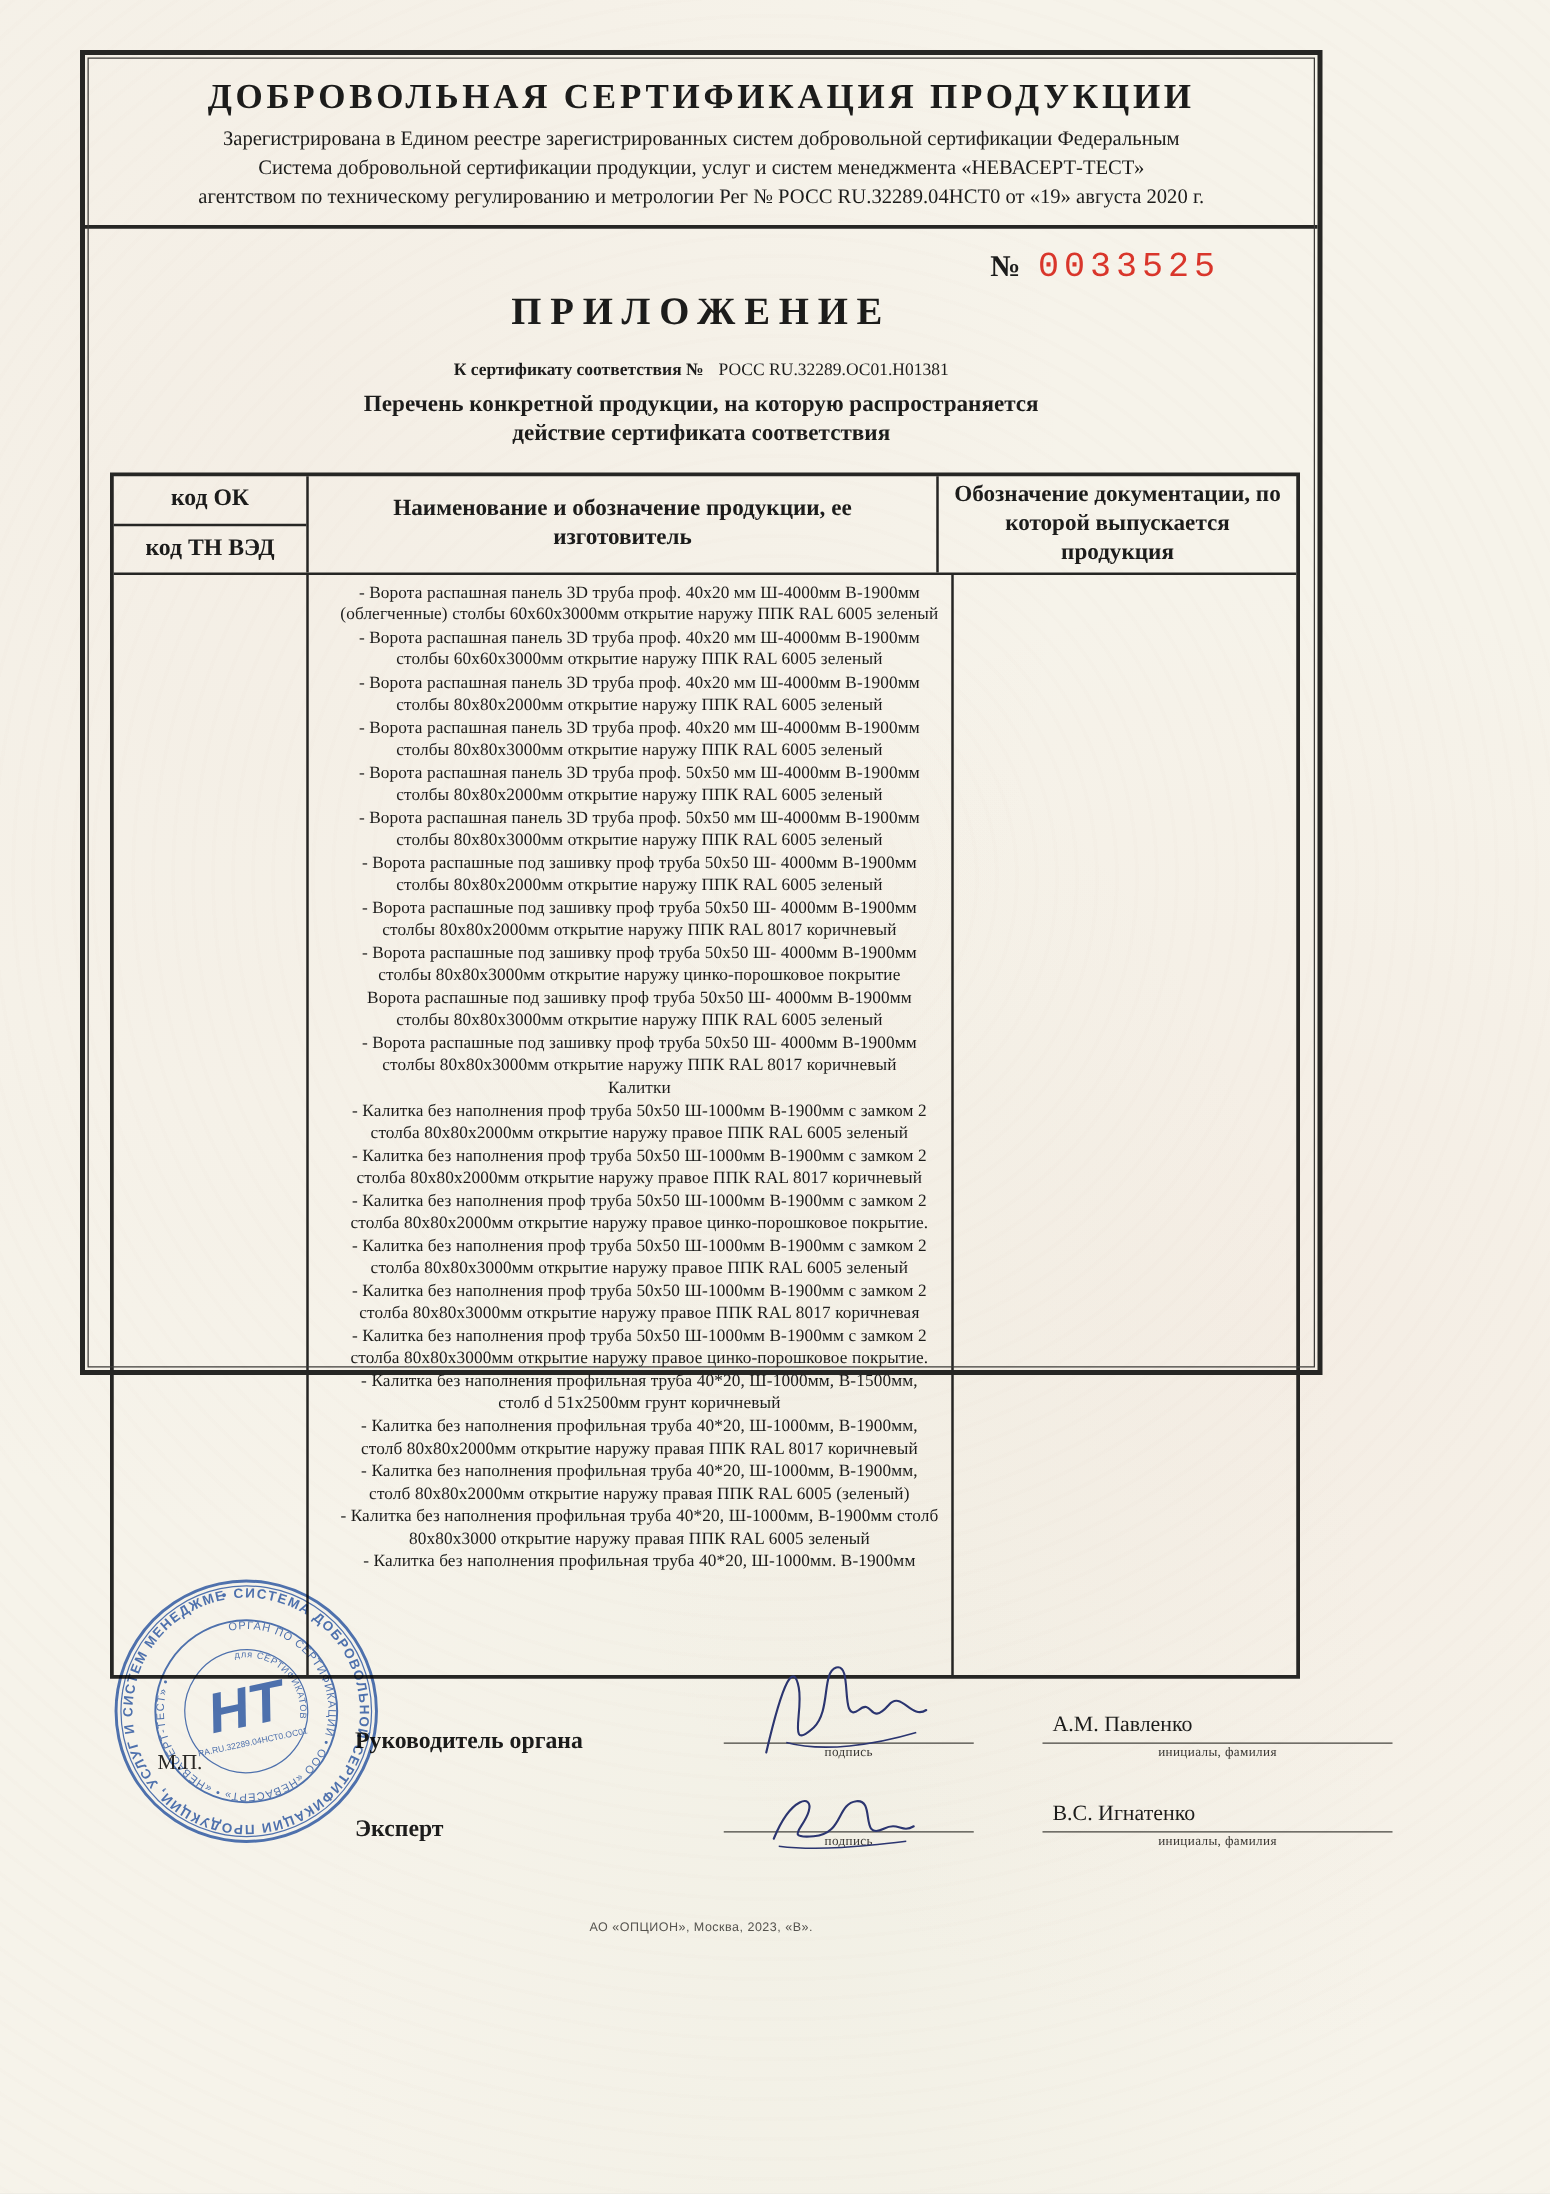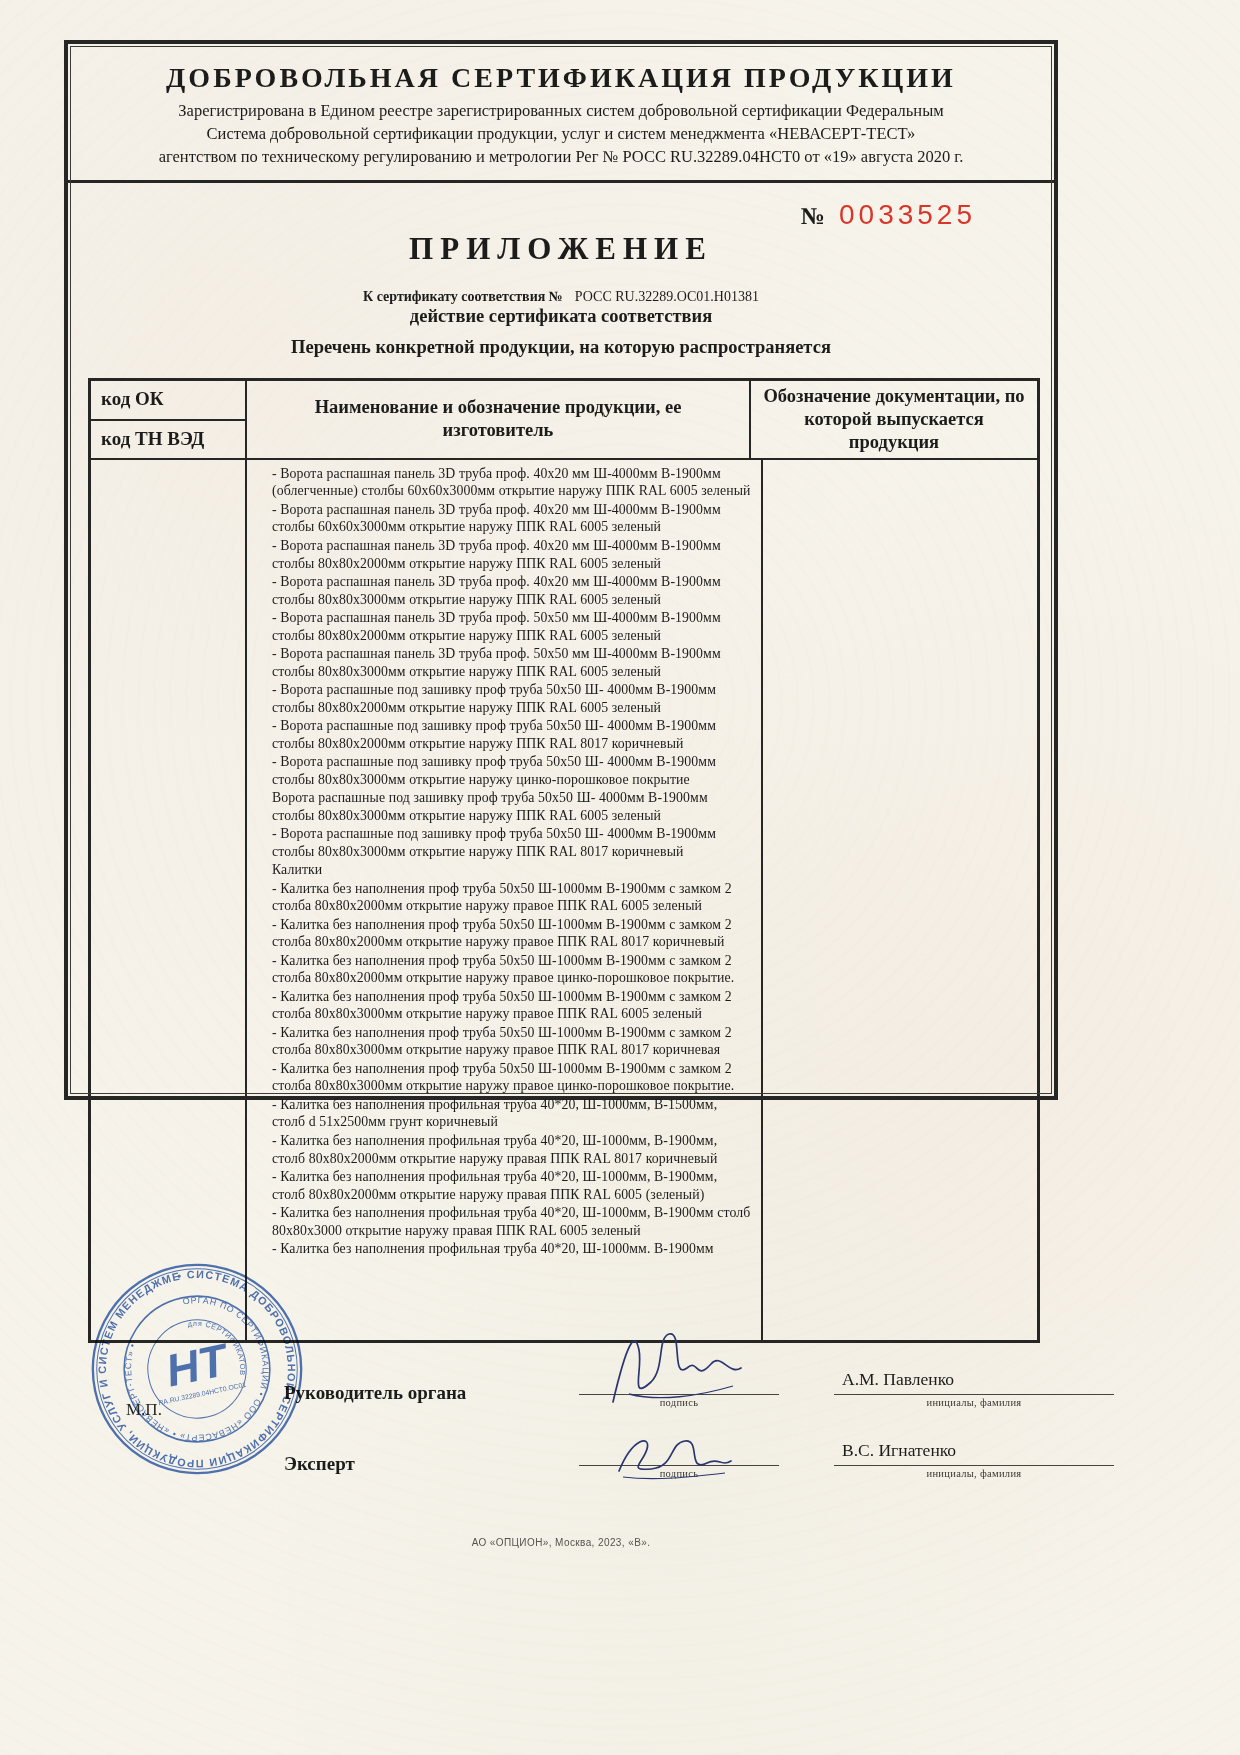--- a/index.html
+++ b/index.html
@@ -39,36 +39,36 @@
   .doc-title{
     font-size:28px;font-weight:bold;letter-spacing:3px;
     margin:4px 0 6px;white-space:nowrap;
   }
   .doc-sub{font-size:16.5px;line-height:1.38;}
   .header-rule{height:3px;background:var(--frame);margin:12px -20px 0;}
   
   .number-row{margin-top:16px;text-align:right;padding-right:58px;height:32px;}
   .num-label{font-size:24px;font-weight:bold;margin-right:14px;}
   .num-value{
-    font-family:Liberation Sans, sans-serif;
+    font-family:Liberation Mono, monospace;
     font-size:28px;color:var(--number-red);letter-spacing:4px;
   }
   .appendix-title{
     text-align:center;font-size:31px;font-weight:bold;letter-spacing:7px;margin-top:0;
   }
   .cert-line{text-align:center;margin-top:22px;font-size:14px;}
   .cert-label{font-weight:bold;margin-right:12px;}
   .cert-number{font-weight:normal;}
   .subtitle{text-align:center;font-weight:bold;font-size:18.5px;line-height:1.25;}
   .subtitle.first{margin-top:8px;}
   
   .ptable{width:952px;margin:18px auto 0;border:3px solid var(--frame);}
   .t-row{display:grid;grid-template-columns:156px 504px 1fr;}
   .t-head{border-bottom:2px solid var(--frame);}
-  .c{border-right:2px solid var(--frame);}
+  .c{border-right:2px solid var(--frame);text-align:center;}
   .c:last-child{border-right:none;}
   .col1-head .hcell{
     padding:7px 10px 6px;font-weight:bold;font-size:19px;min-height:38px;
   }
   .col1-head .hcell + .hcell{border-top:2px solid var(--frame);}
   .hcenter{
     display:flex;align-items:center;justify-content:center;
     text-align:center;font-weight:bold;font-size:18.5px;line-height:1.25;
     padding:4px 10px;
   }
@@ -128,22 +128,22 @@
     <div class="number-row">
       <span class="num-label">№</span><span class="num-value">0033525</span>
     </div>
 
     <h2 class="appendix-title">ПРИЛОЖЕНИЕ</h2>
 
     <p class="cert-line">
       <span class="cert-label">К сертификату соответствия №</span><span class="cert-number">РОСС RU.32289.ОС01.Н01381</span>
     </p>
 
+    <p class="subtitle first">Перечень конкретной продукции, на которую распространяется</p>
     <p class="subtitle">действие сертификата соответствия</p>
-    <p class="subtitle first">Перечень конкретной продукции, на которую распространяется</p>
 
     <div class="ptable">
       <div class="t-row t-head">
         <div class="c col1-head">
           <div class="hcell">код ОК</div>
           <div class="hcell">код ТН ВЭД</div>
         </div>
         <div class="c hcenter">Наименование и обозначение продукции, ее изготовитель</div>
         <div class="c hcenter">Обозначение документации, по которой выпускается продукция</div>
       </div>

